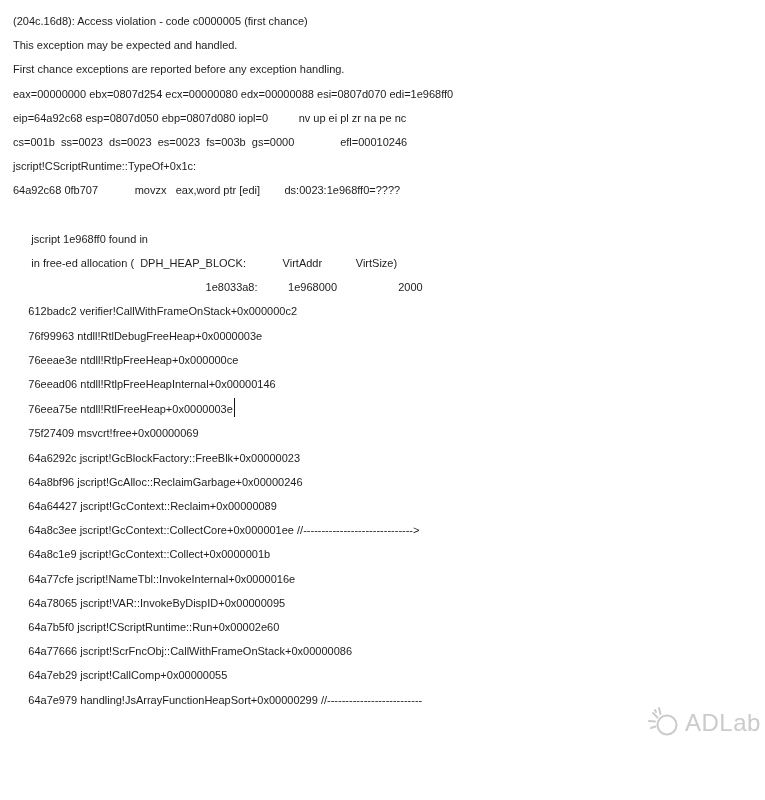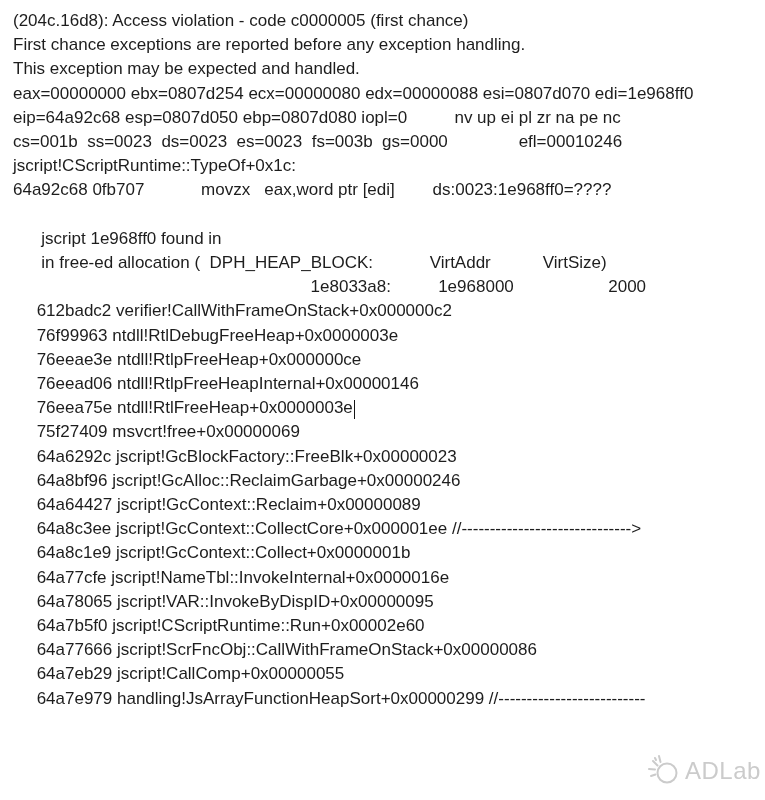--- a/index.html
+++ b/index.html
@@ -12,21 +12,21 @@
   }
   .page {
     position: absolute;
     inset: 0;
     background: #ffffff;
   }
   .terminal {
     position: absolute;
     left: 0; top: 0; right: 0; bottom: 0;
     padding: 9px 0 0 13px;
-    font-size: 17px;
+    font-size: 11px;
     line-height: 24.2px;
     color: #1d1d1d;
     font-family: "Liberation Sans", "DejaVu Sans", sans-serif;
   }
   .line {
     white-space: pre-wrap;
     min-height: 24.2px;
   }
   .caret {
     display: inline-block;
@@ -34,43 +34,43 @@
     height: 19px;
     border-left: 1.6px solid #141414;
     margin-left: 1px;
     vertical-align: text-bottom;
     position: relative;
     top: 2px;
   }
   .watermark {
     position: absolute;
     left: 644px;
-    top: 752px;
+    top: 704px;
     display: flex;
     align-items: center;
     gap: 3px;
     color: #cbcbcb;
     pointer-events: none;
   }
   .watermark .wm-label {
     font-size: 24px;
     letter-spacing: 0.5px;
     color: #cbcbcb;
     font-family: "Liberation Sans", "DejaVu Sans", sans-serif;
   }
 </style>
 </head>
 <body>
 
 <div class="page">
 
   <div class="terminal">
     <div class="line">(204c.16d8): Access violation - code c0000005 (first chance)</div>
+    <div class="line">This exception may be expected and handled.</div>
     <div class="line">First chance exceptions are reported before any exception handling.</div>
-    <div class="line">This exception may be expected and handled.</div>
     <div class="line">eax=00000000 ebx=0807d254 ecx=00000080 edx=00000088 esi=0807d070 edi=1e968ff0</div>
     <div class="line">eip=64a92c68 esp=0807d050 ebp=0807d080 iopl=0          nv up ei pl zr na pe nc</div>
     <div class="line">cs=001b  ss=0023  ds=0023  es=0023  fs=003b  gs=0000               efl=00010246</div>
     <div class="line">jscript!CScriptRuntime::TypeOf+0x1c:</div>
     <div class="line">64a92c68 0fb707            movzx   eax,word ptr [edi]        ds:0023:1e968ff0=????</div>
     <div class="line"></div>
     <div class="line">      jscript 1e968ff0 found in</div>
     <div class="line">      in free-ed allocation (  DPH_HEAP_BLOCK:            VirtAddr           VirtSize)</div>
     <div class="line">                                                               1e8033a8:          1e968000                    2000</div>
     <div class="line">     612badc2 verifier!CallWithFrameOnStack+0x000000c2</div>

